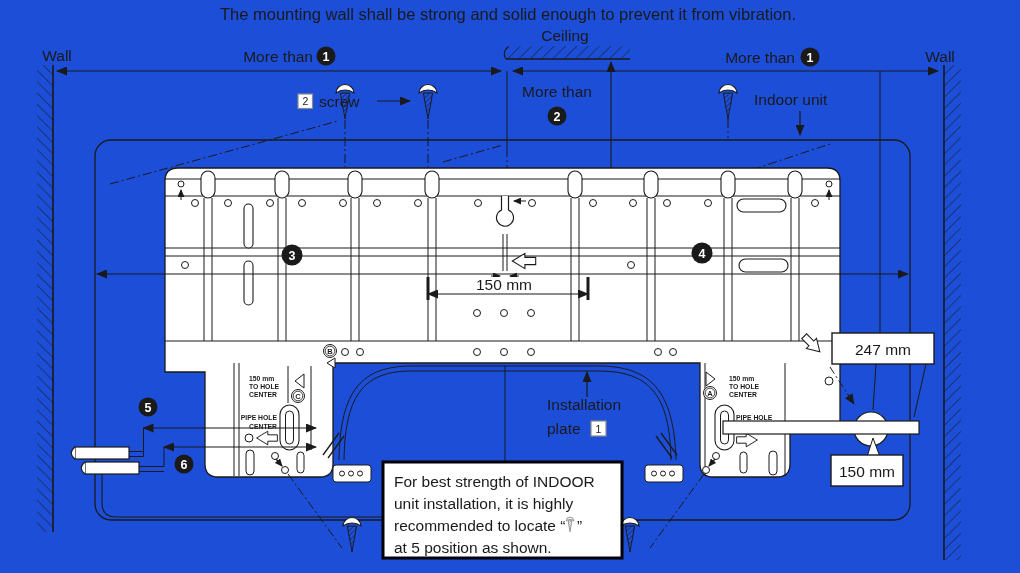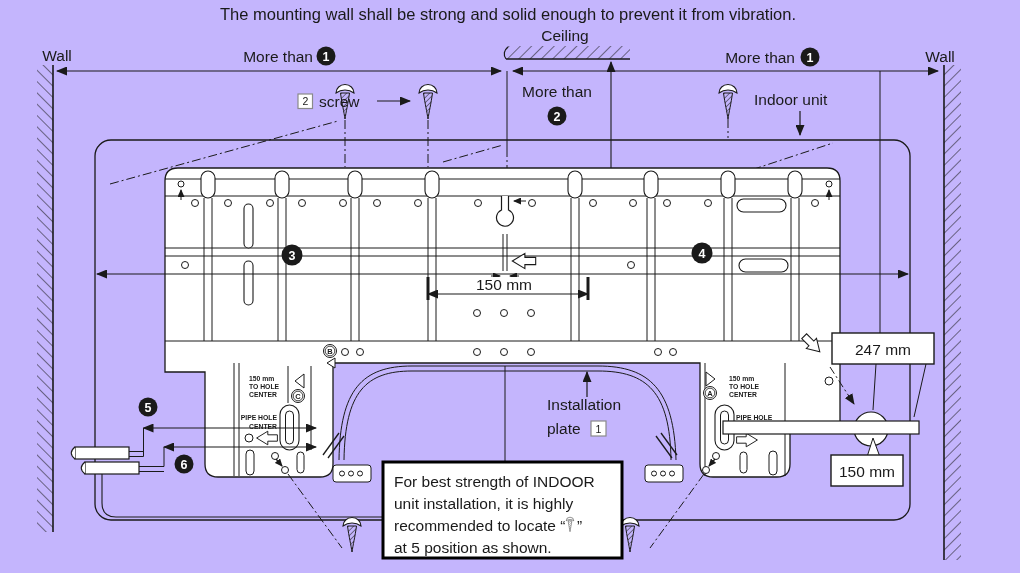--- a/index.html
+++ b/index.html
@@ -1,16 +1,16 @@
 <!DOCTYPE html>
 <html><head>
 <meta charset="utf-8">
 <style>
   html,body{margin:0;padding:0;background:#fff;}
-  .stage{position:relative;width:1020px;height:573px;background:#c4b5fd;overflow:hidden;
+  .stage{position:relative;width:1020px;height:573px;background:#1d4ed8;overflow:hidden;
          font-family:"Liberation Sans","DejaVu Sans",sans-serif;}
   svg{position:absolute;left:0;top:0;}
   svg text{fill:#1a1a1a;font-family:"Liberation Sans","DejaVu Sans",sans-serif;}
   .lbl{font-size:15.5px;}
   .ttl{font-size:16.5px;}
   .sm{font-size:6.8px;font-weight:bold;}
   .bt{fill:#fff;font-size:12.5px;font-weight:bold;}
   .ct{font-size:7.5px;font-weight:bold;}
   .rf{font-size:10.5px;}
   .note-t{font-size:15.5px;}

